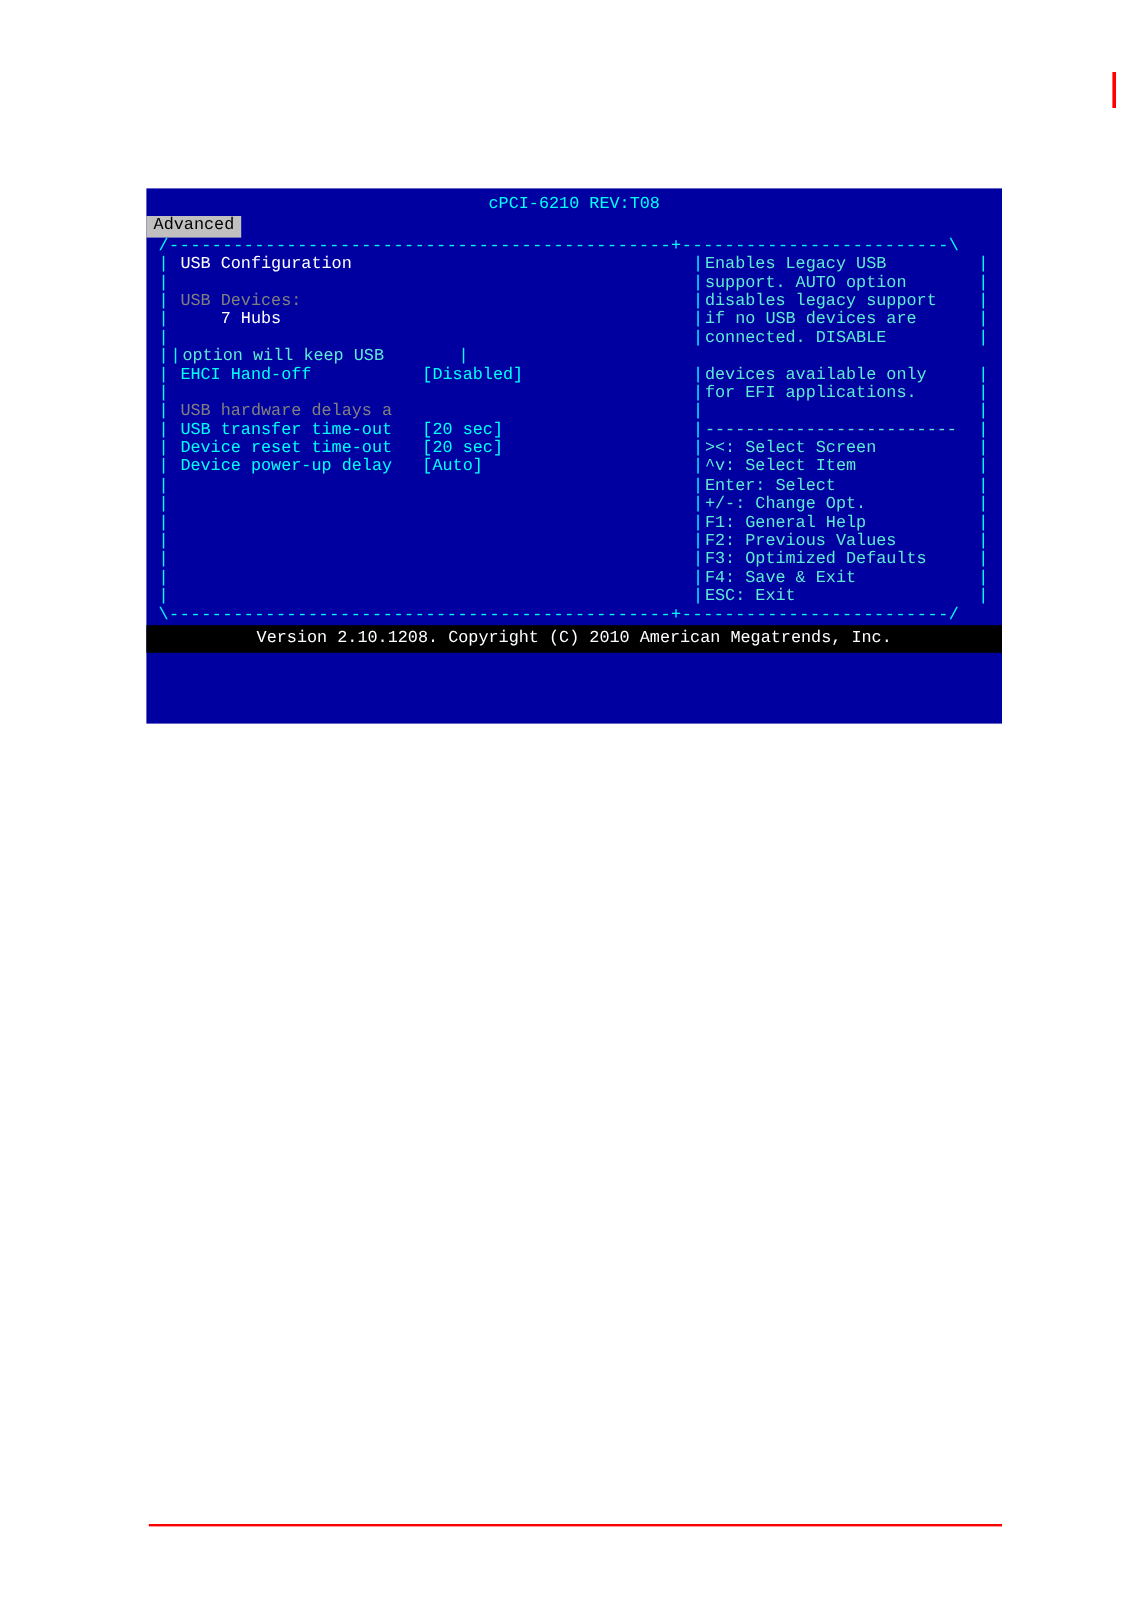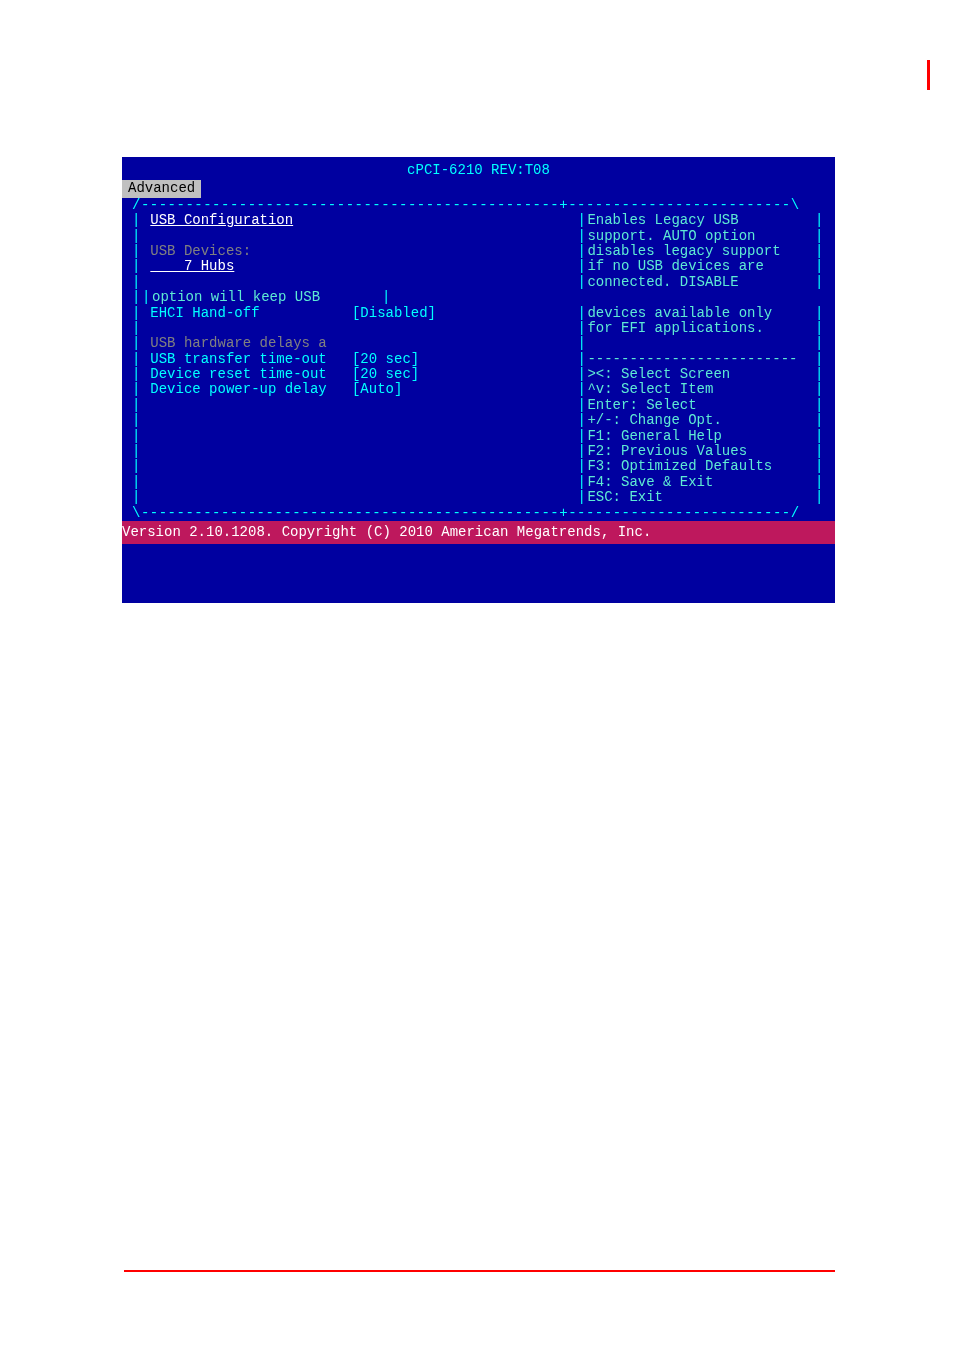--- a/index.html
+++ b/index.html
@@ -75,28 +75,28 @@
       color: #00ffff;
       width: 10px;
     }
     .right-panel {
       width: 230px;
       color: #5eead4;
       white-space: pre;
     }
     .white-text {
       color: #ffffff;
-      text-decoration: underline;
     }
     .gray-text {
       color: #808080;
     }
     .footer {
-      background: #be185d;
+      background: #000000;
       color: #ffffff;
+      text-align: center;
       padding: 4px 0;
       font-size: 14px;
     }
     .red-line {
       position: absolute;
       top: 1270px;
       left: 124px;
       width: 711px;
       height: 2px;
       background: red;

